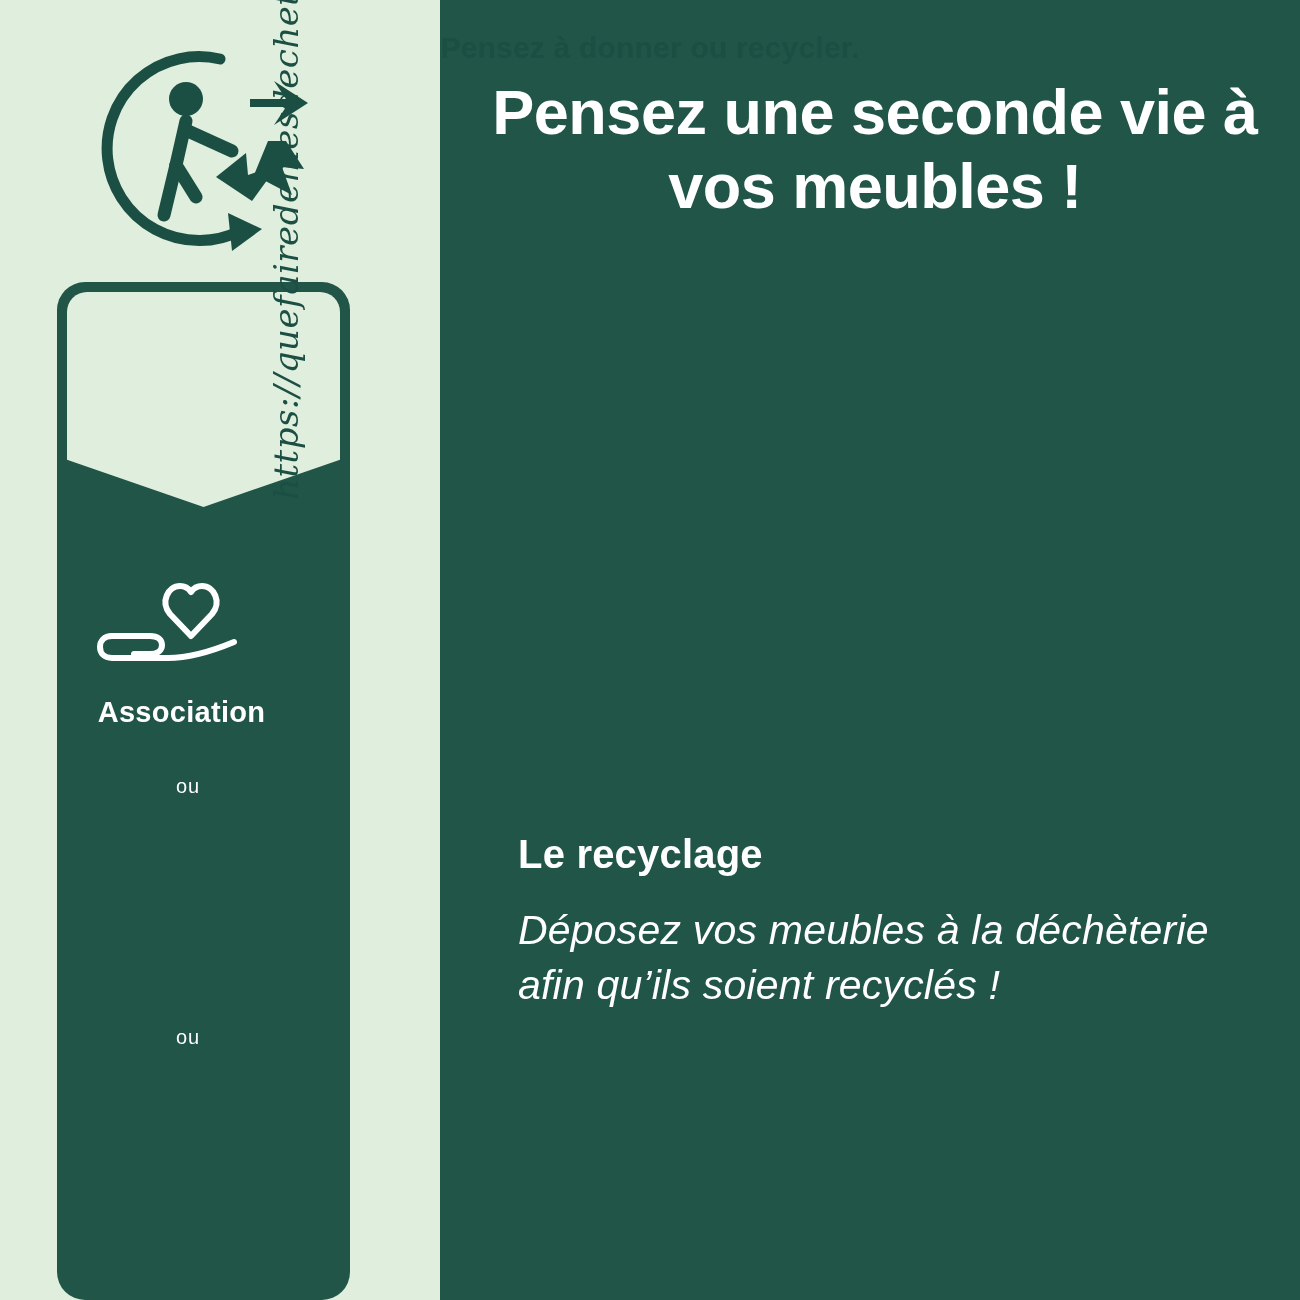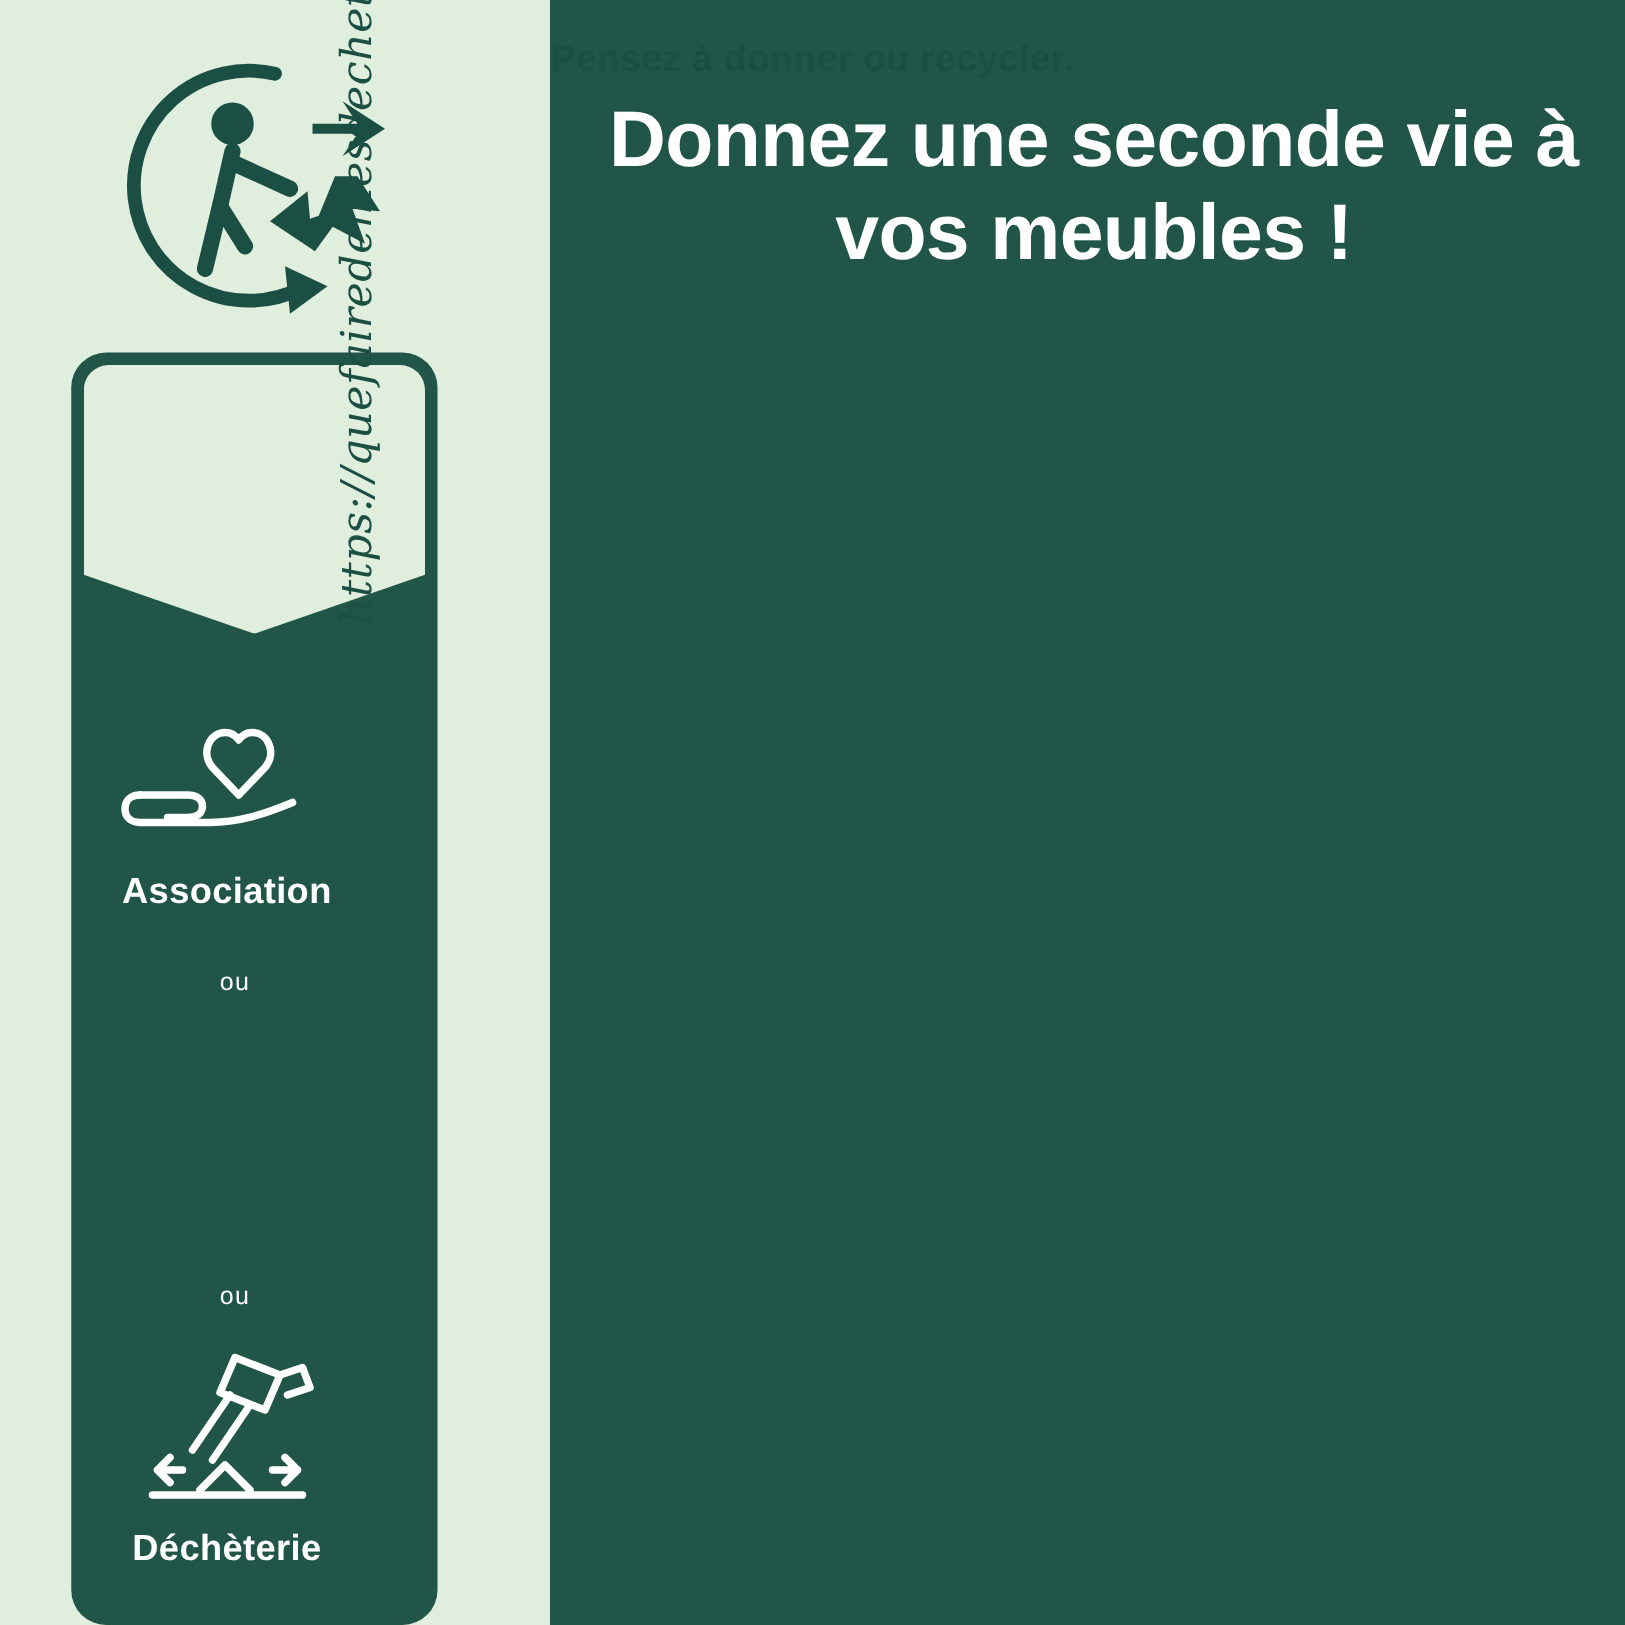--- a/index.html
+++ b/index.html
@@ -203,35 +203,22 @@
           <path d="M20 66 l38 0 c8 0 12 4 12 9 c0 5 -4 9 -12 9 l-16 0"></path>
         </g>
       </svg>
     </span>
     <span class="col-label">Association</span>
   </div>
   <div class="col-or" style="top:775px;">ou</div>
 
   <div class="col-or" style="top:1026px;">ou</div>
 
-  <div class="col-item" id="item-dechetterie" style="top:1076px;">
-    <span class="col-icon">
-      <svg viewBox="0 0 180 130" width="180" height="130" aria-hidden="true">
-        <g fill="none" stroke="#ffffff" stroke-width="6" stroke-linecap="round" stroke-linejoin="round">
-          <path d="M96 10 L132 24 L120 52 L84 38 Z"></path>
-          <path d="M132 24 L150 18 L156 34 L138 40"></path>
-          <path d="M92 40 L62 84"></path>
-          <path d="M108 48 L78 92"></path>
-          <path d="M88 96 L68 116 M88 96 L108 116"></path>
-          <path d="M34 100 L54 100 M34 100 L44 90 M34 100 L44 110"></path>
-          <path d="M146 100 L126 100 M146 100 L136 90 M146 100 L136 110"></path>
-          <path d="M30 120 L150 120"></path>
-        </g>
-      </svg>
-    </span>
-    <span class="col-label">Déchèterie</span>
+
+  <div class="headline">Pensez une seconde vie à vos meubles !</div>
+
+
+  <div class="section" id="section-recyclage">
+    <h2 class="section-title">Le recyclage</h2>
+    <p class="section-body">Déposez vos meubles à la déchèterie afin qu’ils soient recyclés !</p>
   </div>
 
-  <div class="headline">Donnez une seconde vie à vos meubles !</div>
-
-
-
 </div>
 
 </body></html>

